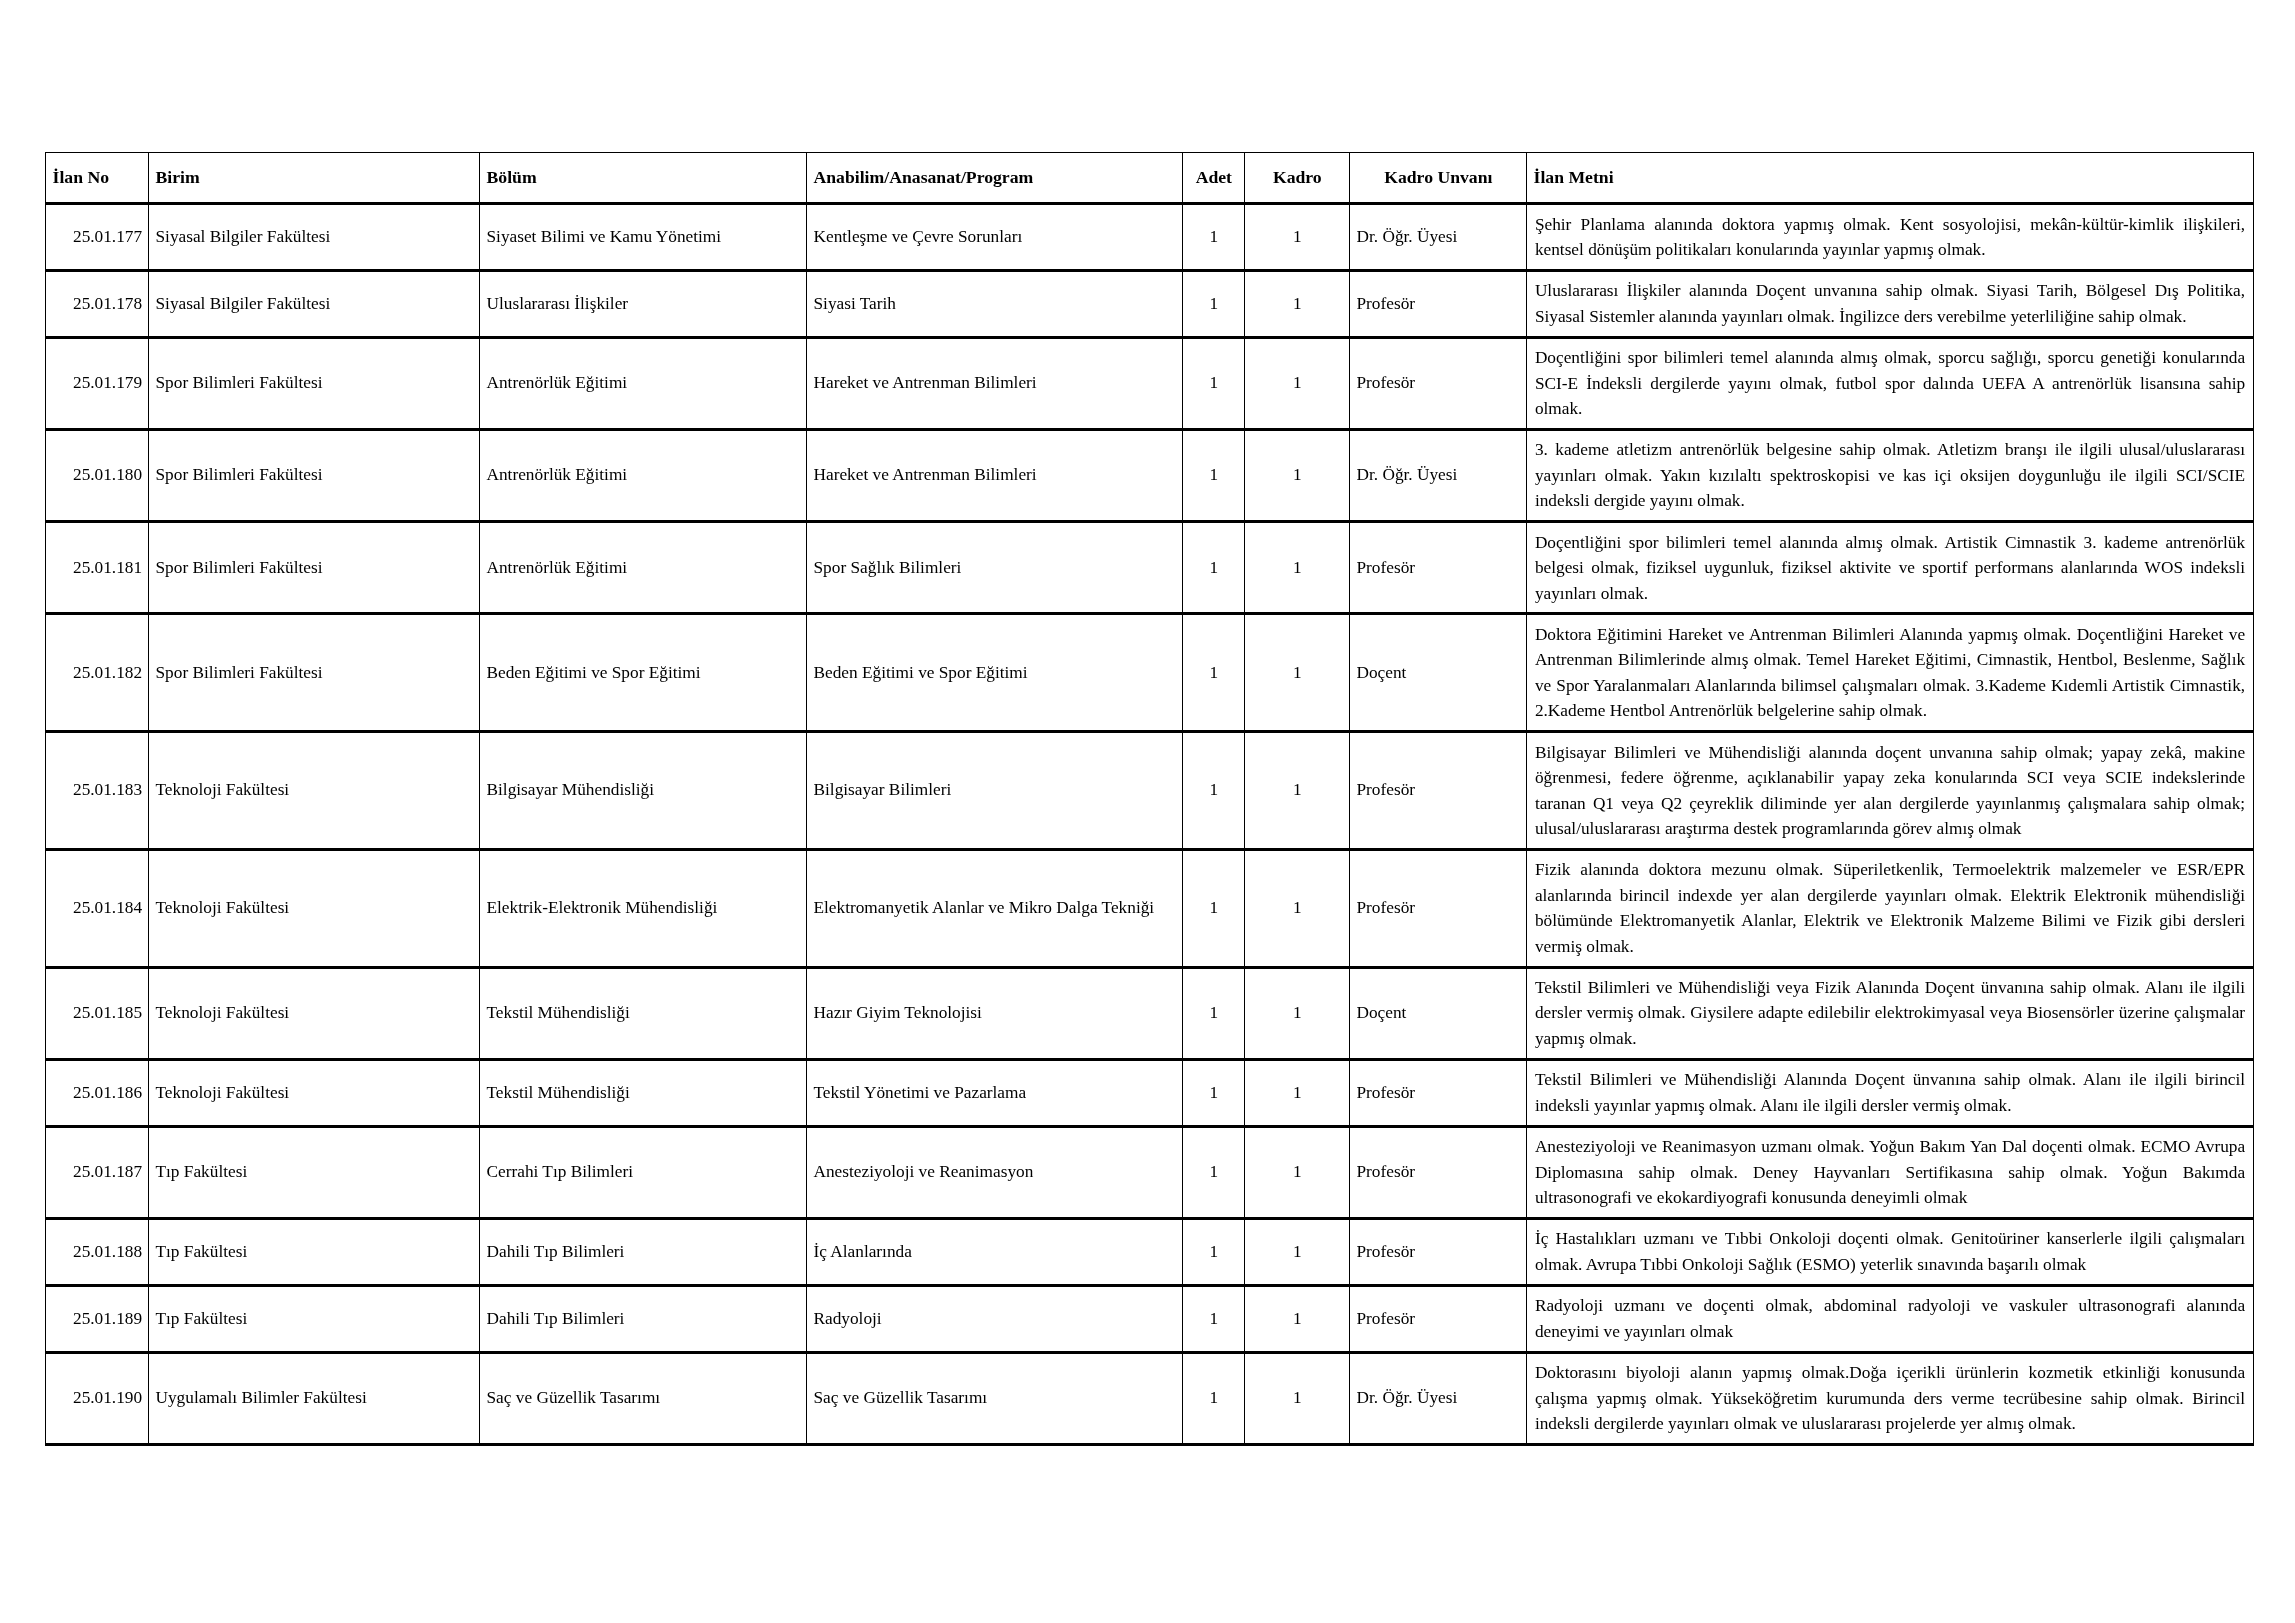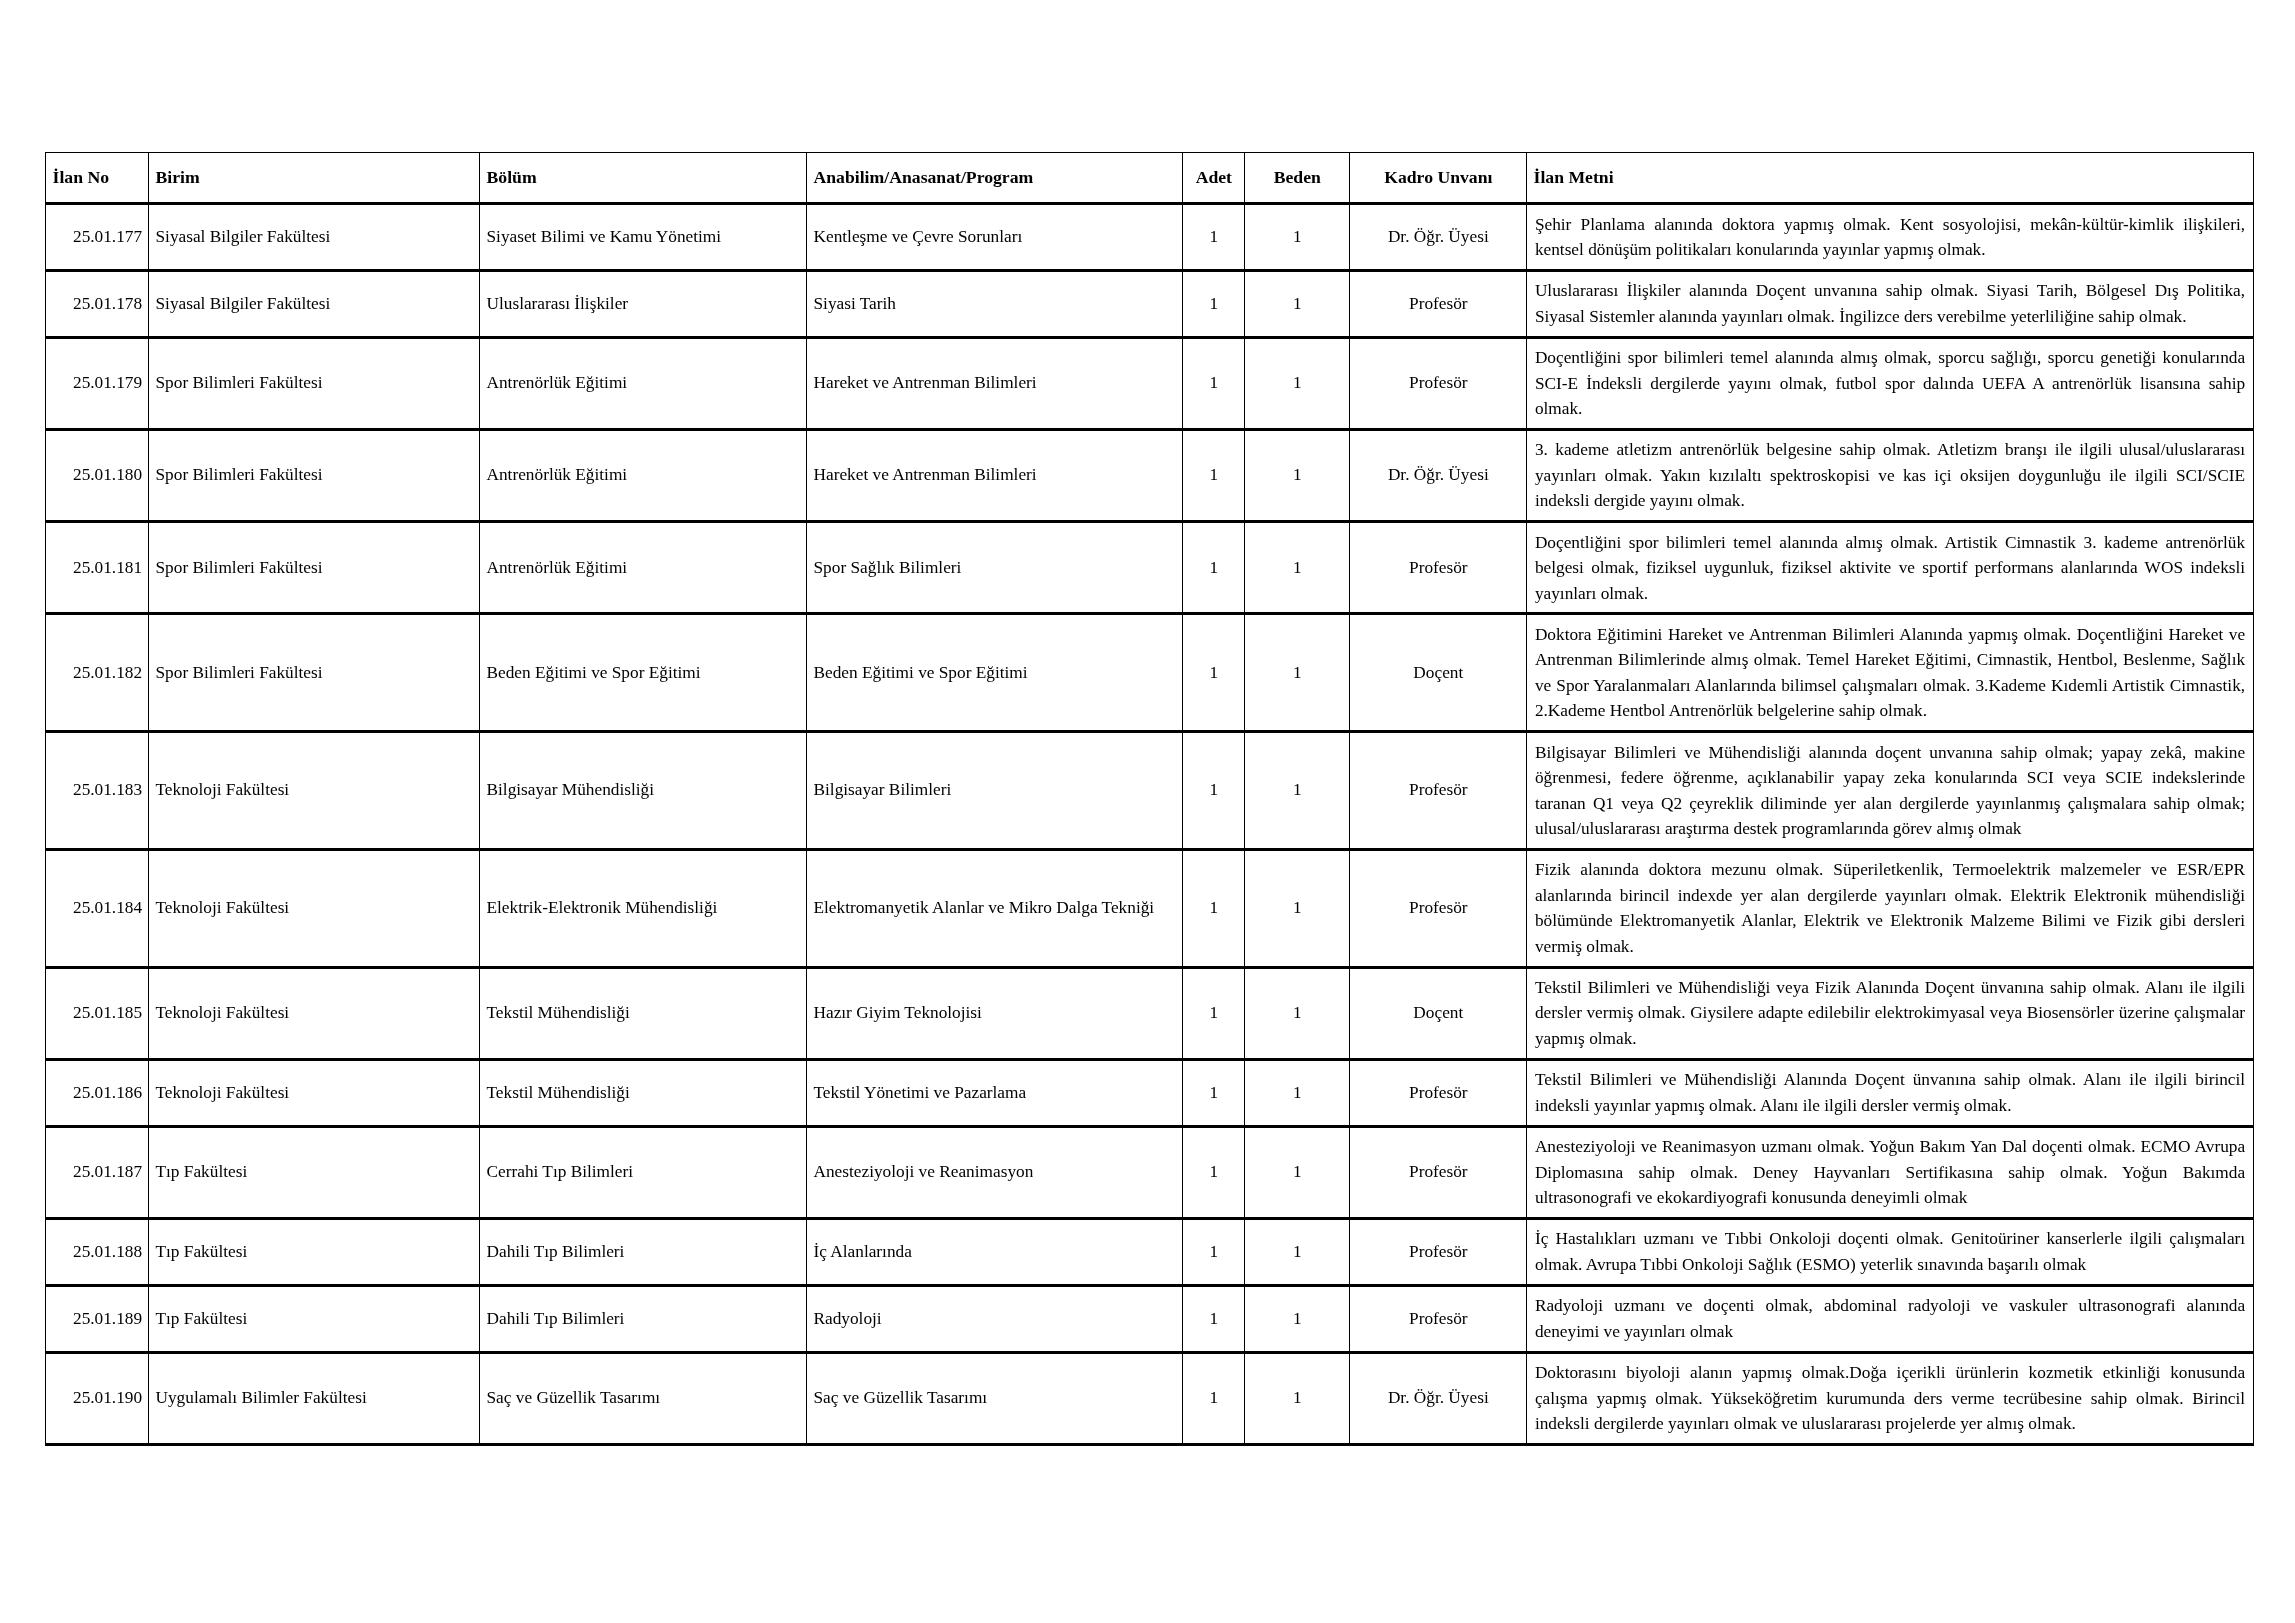--- a/index.html
+++ b/index.html
@@ -60,21 +60,20 @@
   tbody tr td.c-birim,
   tbody tr td.c-bolum,
   tbody tr td.c-anabilim {
     text-align: left;
   }
   tbody tr td.c-adet,
   tbody tr td.c-derece {
     text-align: center;
   }
   tbody tr td.c-unvan {
-    text-align: center;
   }
   tbody tr td.c-metni {
     text-align: justify;
     text-justify: inter-word;
     line-height: 1.47;
     padding: 6.5px 7.9px 6.5px 7.9px;
     vertical-align: top;
   }
   
   col.w-ilanno   { width: 103px; }
@@ -101,21 +100,21 @@
         <col class="w-unvan">
         <col class="w-metni">
     </colgroup>
     <thead>
       <tr>
         <th class="th-left">İlan No</th>
         <th class="th-left">Birim</th>
         <th class="th-left">Bölüm</th>
         <th class="th-left">Anabilim/Anasanat/Program</th>
         <th class="th-center">Adet</th>
-        <th class="th-center">Beden</th>
+        <th class="th-center">Kadro</th>
         <th class="th-center">Kadro Unvanı</th>
         <th class="th-left">İlan Metni</th>
       </tr>
     </thead>
     <tbody id="table-body">
         <tr>
           <td class="c-ilanno">25.01.177</td>
           <td class="c-birim">Siyasal Bilgiler Fakültesi</td>
           <td class="c-bolum">Siyaset Bilimi ve Kamu Yönetimi</td>
           <td class="c-anabilim">Kentleşme ve Çevre Sorunları</td>

